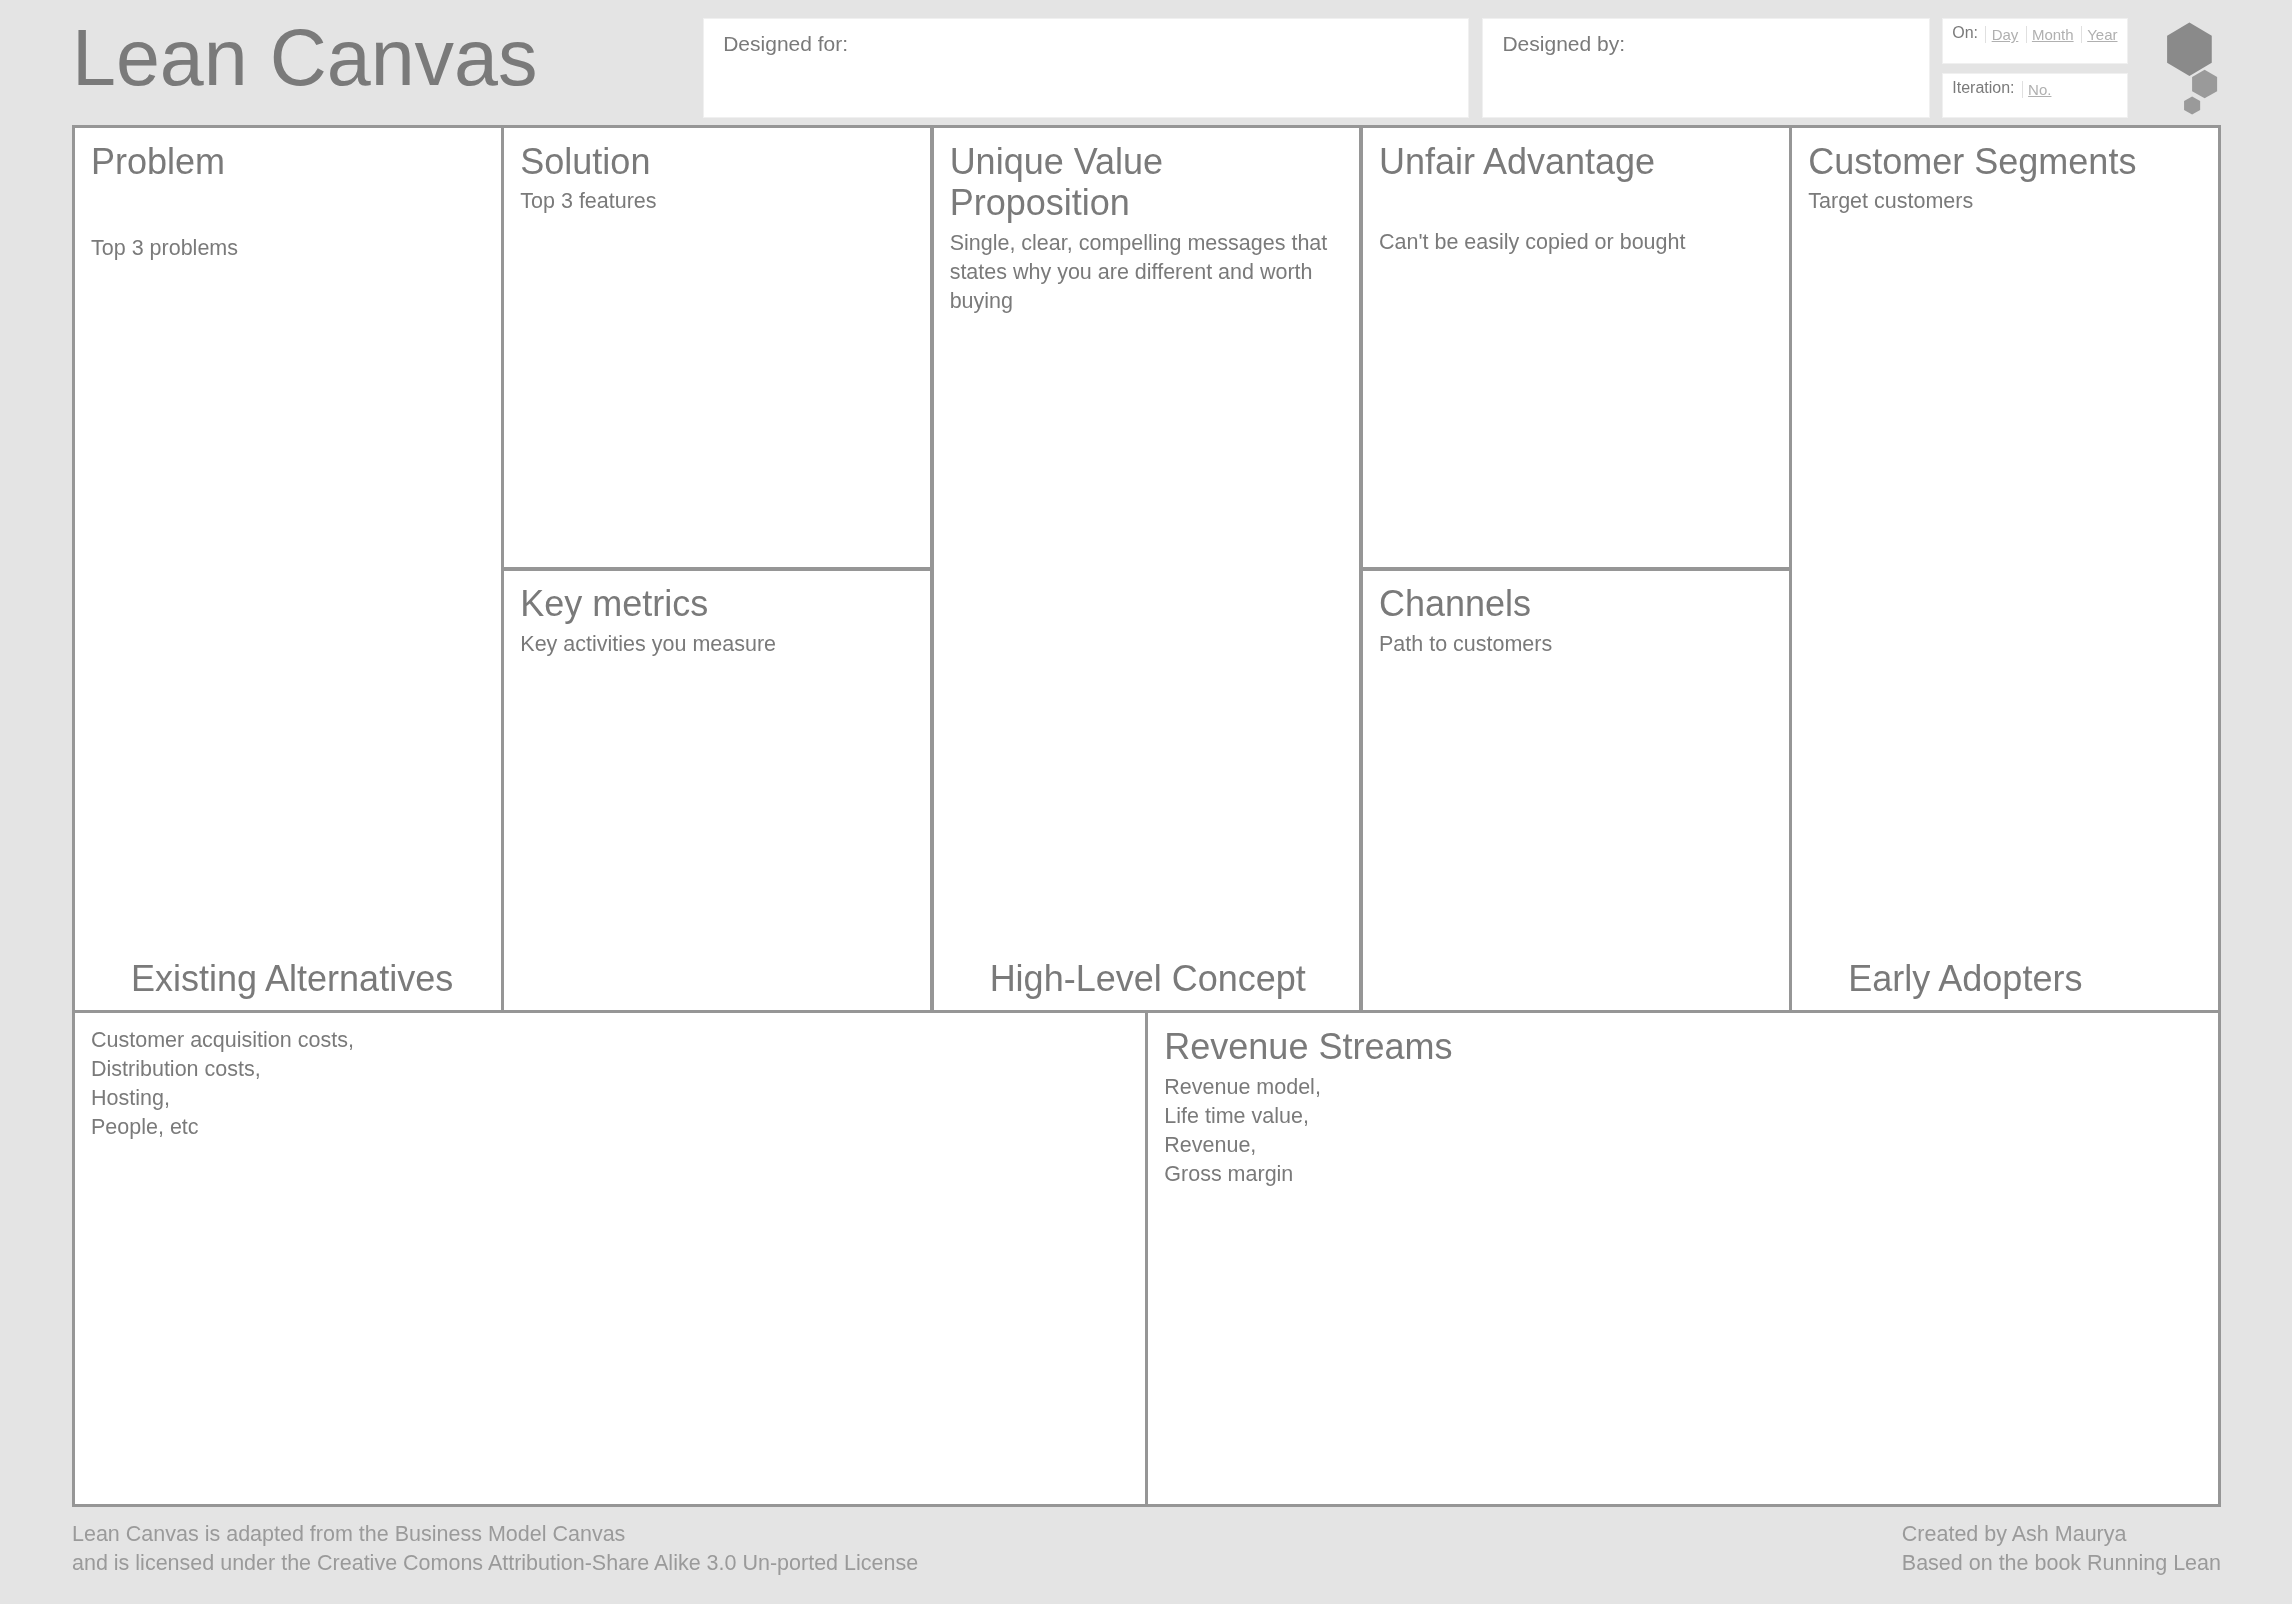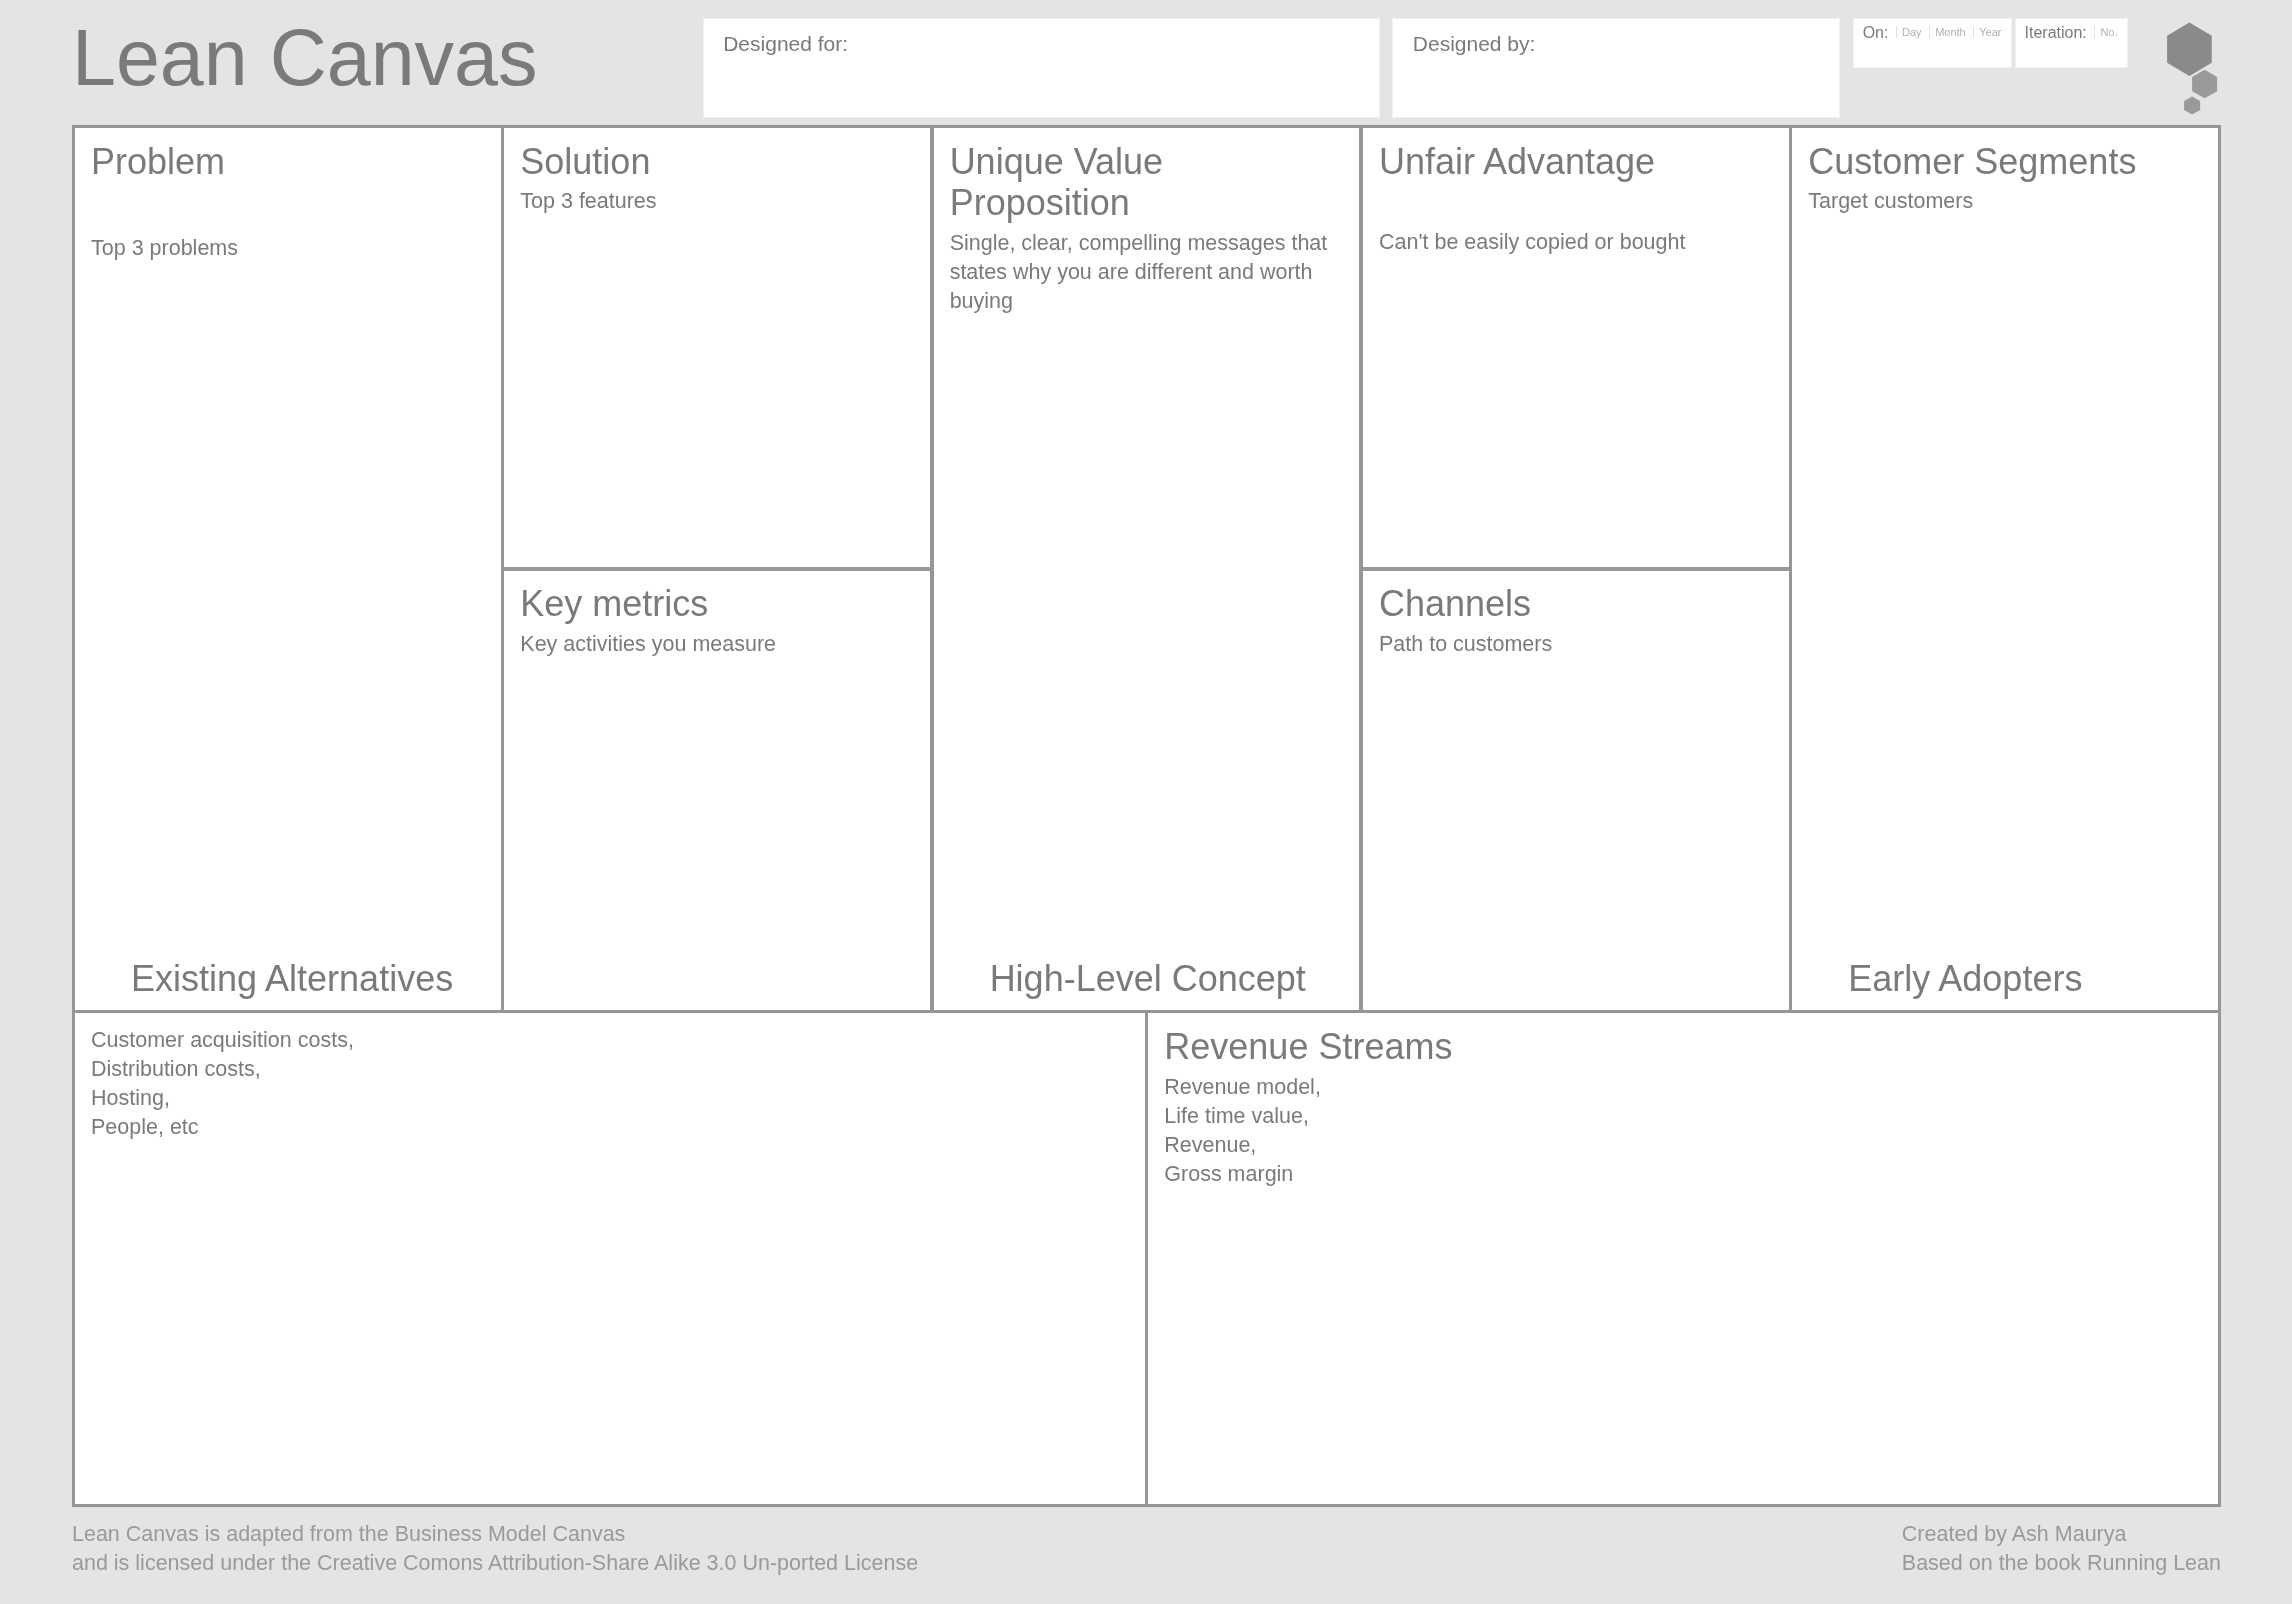--- a/index.html
+++ b/index.html
@@ -39,22 +39,22 @@
     background: #ffffff;
     border: 0.9px solid #f0f0f0;
     padding: 12.5px 19.7px;
     font-size: 21px;
     color: #7a7a7a;
   }
   .designed-for { flex: 1 1 0; }
   .designed-by  { flex: 0 0 448px; }
   .meta-col {
     display: flex;
-    flex-direction: row;
-    gap: 3px;
+    flex-direction: column;
+    gap: 9px;
     flex: 0 0 179px;
     text-align: right;
   }
   .meta-box {
     background:#fff;
     border:0.9px solid #f0f0f0;
     height:50%;
     padding:5.4px 9px 3.6px 9px;
     display:flex;
     align-items:flex-start;
@@ -62,24 +62,25 @@
     font-size:16px;
     color:#7a7a7a;
   }
   .meta-label { font-size:16px; }
   .meta-sub {
     display:flex;
     gap:7.2px;
     margin-top:1.8px;
   }
   .meta-sub span {
-    font-size:11px;
+    font-size:15px;
     color:#b0b0b0;
     border-left:0.9px solid #e0e0e0;
     padding-left:5.4px;
+    text-decoration:underline;
   }
   .hex-cluster {
     flex:0 0 81px;
     position:relative;
   }
   .hex-cluster svg { position:absolute; right:0; top:0; }
 
   
   .canvas {
     flex: 1 1 auto;

